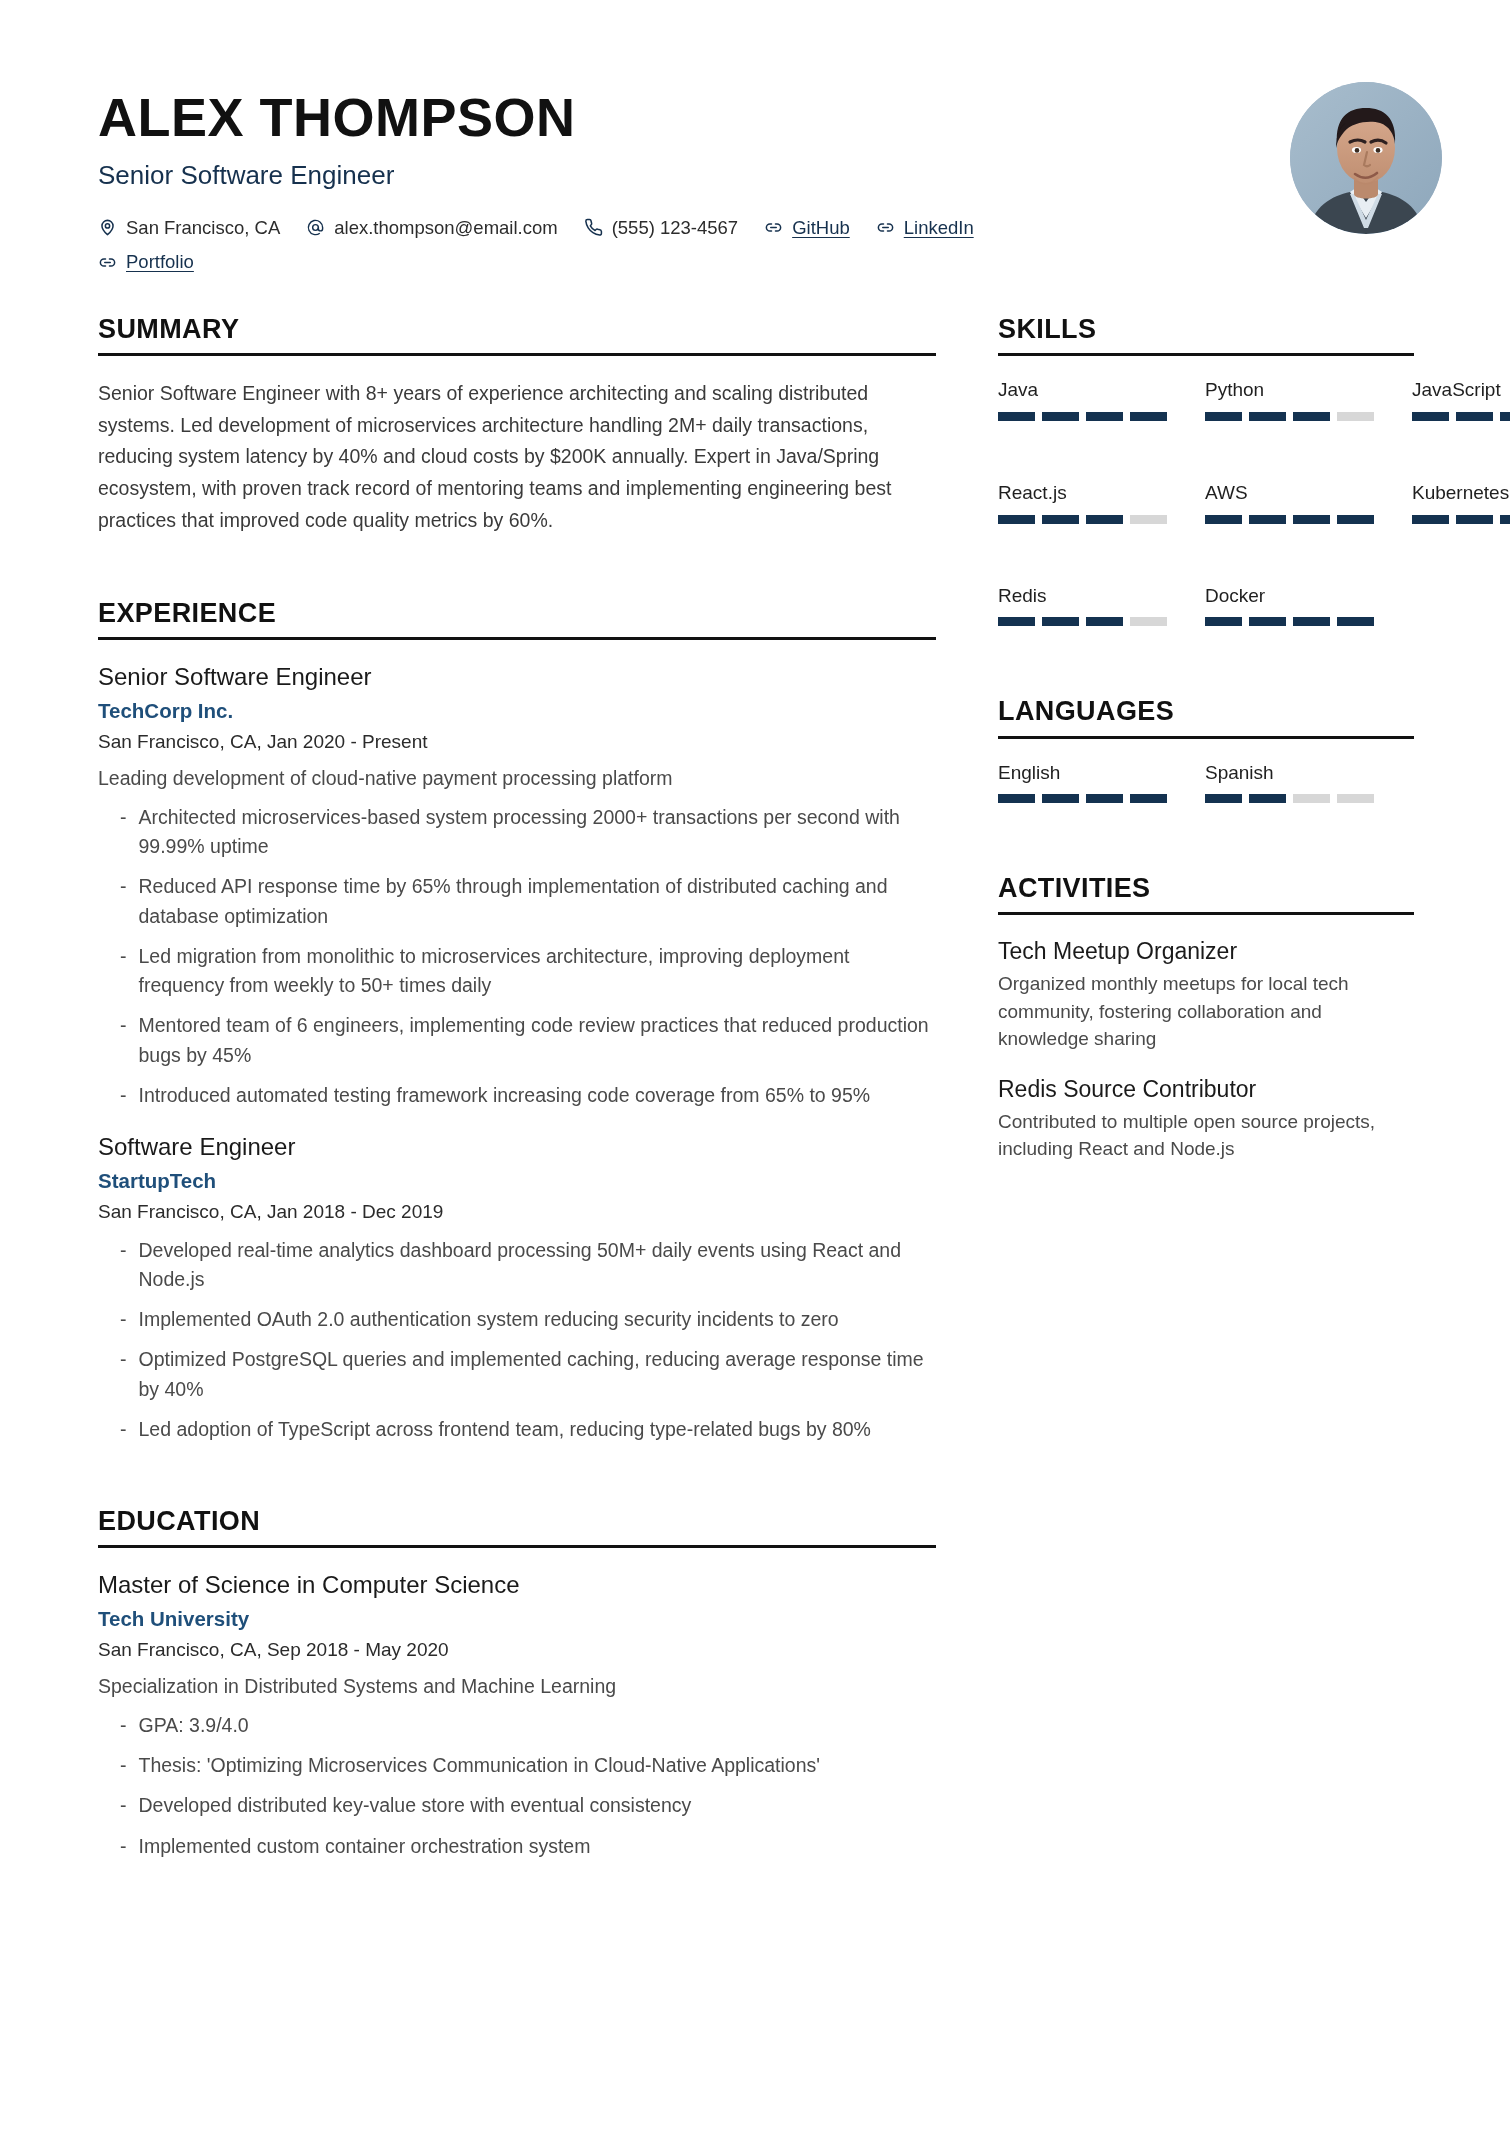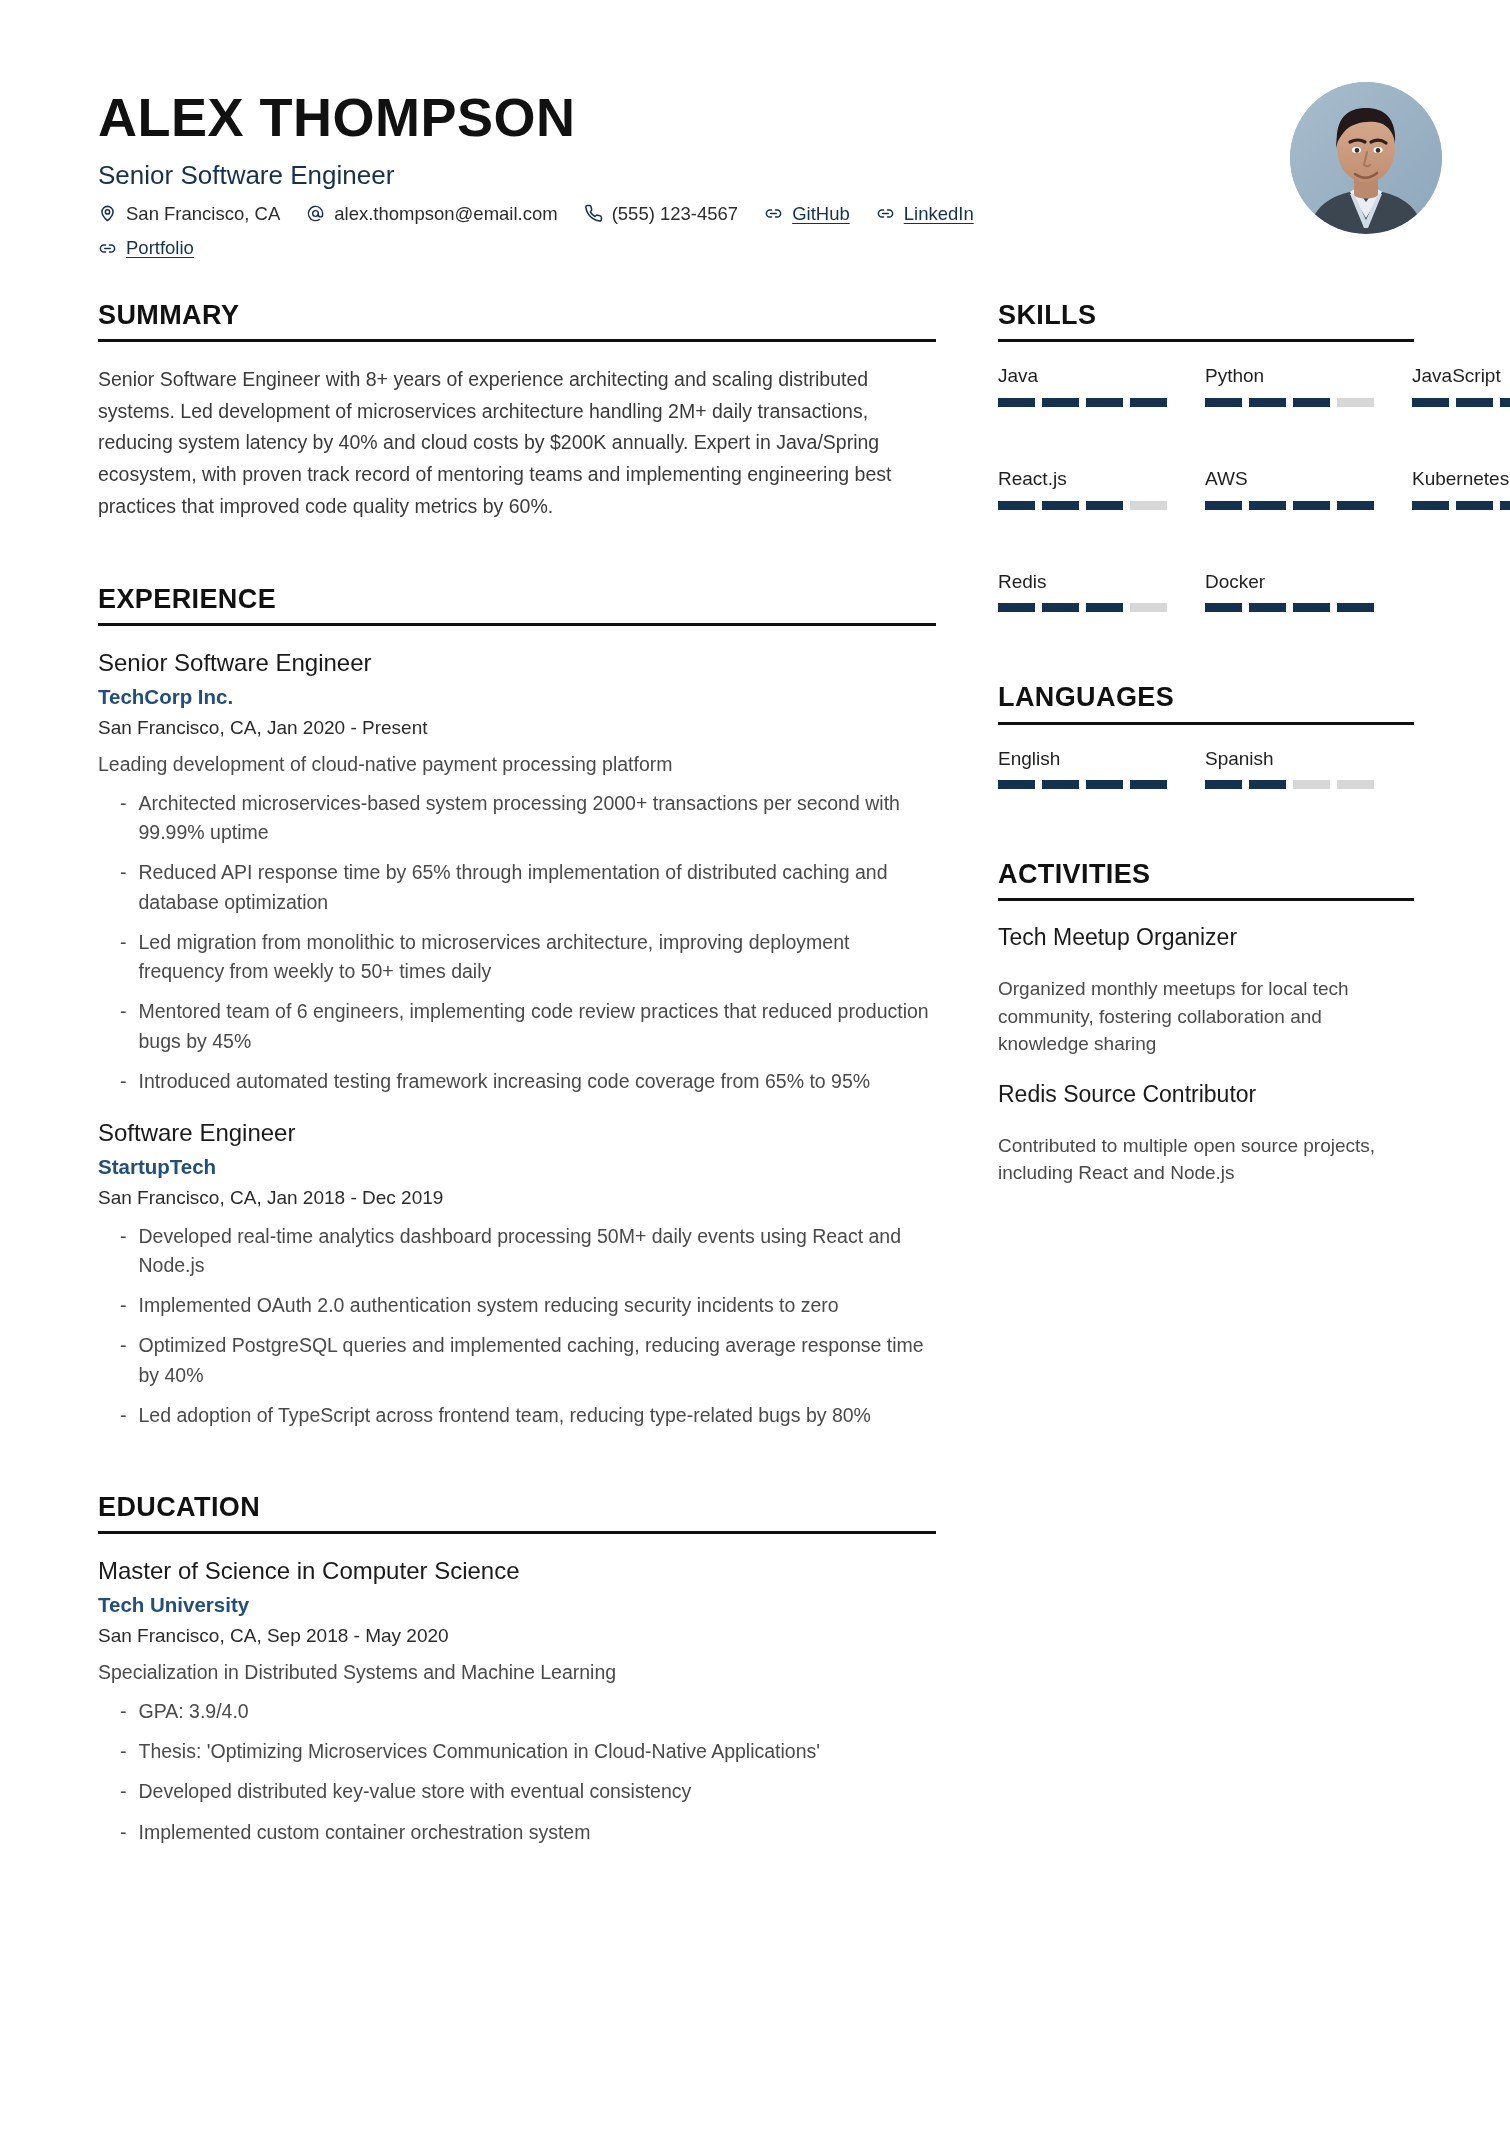--- a/index.html
+++ b/index.html
@@ -34,21 +34,21 @@
     line-height: 1.08;
   }
   .job-title {
     font-size: 26px;
     font-weight: 400;
     color: #16314e;
     margin-top: 14px;
     line-height: 1.2;
   }
   .contacts {
-    margin-top: 8px;
+    margin-top: 22px;
     display: flex;
     flex-wrap: wrap;
     align-items: center;
     gap: 7px 26px;
     max-width: 880px;
   }
   .contact {
     display: inline-flex;
     align-items: center;
     gap: 9px;
@@ -184,21 +184,21 @@
   .activity:first-child { margin-top: 22px; }
   .activity-title {
     font-size: 23px;
     color: #1a1a1a;
     line-height: 1.25;
   }
   .activity-desc {
     font-size: 19px;
     color: #4a4a4a;
     line-height: 1.45;
-    margin-top: 23px;
+    margin-top: 4px;
   }
 </style>
 </head>
 <body>
 
 <div class="page">
 
   <div class="header">
     <div class="header-left">
       <div class="name">ALEX THOMPSON</div>

